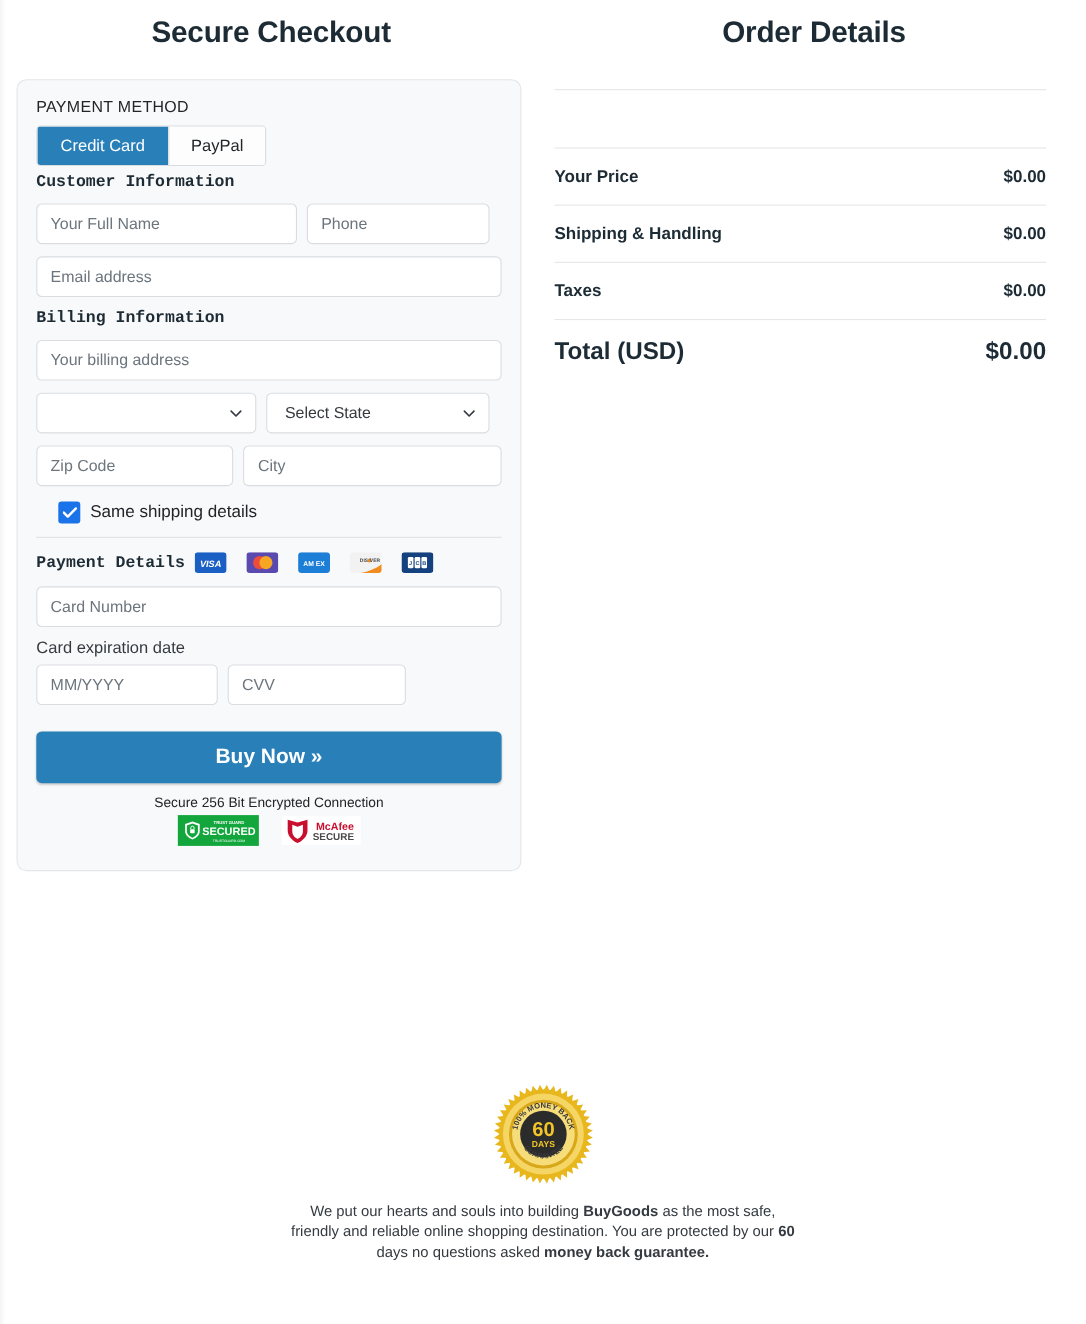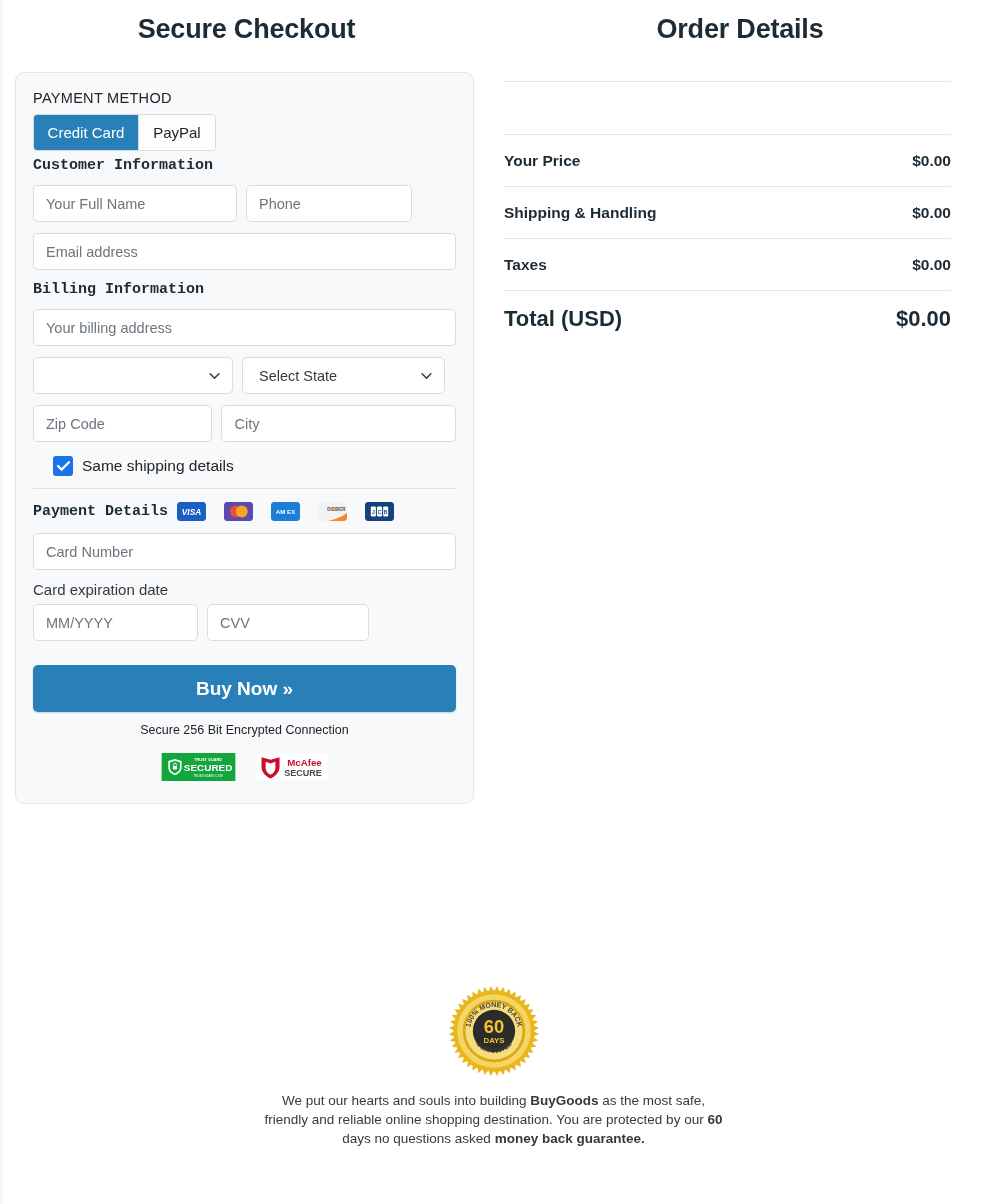--- a/index.html
+++ b/index.html
@@ -54,21 +54,21 @@
     letter-spacing: 0.3px;
     color: #212529;
     margin-bottom: 8px;
   }
 
   .tabs {
     display: flex;
     border: 1px solid #d8dce0;
     border-radius: 4px;
     overflow: hidden;
-    width: 183px;
+    width: 209px;
   }
   .tab {
     font-size: 15px;
     padding: 9px 0;
     text-align: center;
     background: #fdfdfd;
     color: #212529;
     cursor: pointer;
   }
   .tab.tab-cc   { width: 120px; }
@@ -94,21 +94,21 @@
     color: #6c757d;
     padding: 0 12px;
     display: flex;
     align-items: center;
     font-family: "Liberation Sans", sans-serif;
     width: 100%;
   }
   .field.filled { color: #343a40; }
 
   .w-full { width: 100%; }
-  .w-name { width: 204px; }
+  .w-name { width: 237px; }
   .w-phone{ width: 166px; }
   .w-zip  { width: 182px; }
   .w-city { width: 238px; }
   .w-sel1 { width: 200px; }
   .w-sel2 { width: 203px; padding-left: 16px; }
   .w-mm   { width: 165px; }
   .w-cvv  { width: 162px; }
 
   .select {
     position: relative;
@@ -182,21 +182,21 @@
     font-size: 12.5px;
     color: #212529;
     margin-top: 11px;
   }
 
   .badges {
     display: flex;
     justify-content: center;
     align-items: center;
     gap: 20px;
-    margin-top: 16px;
+    margin-top: 4px;
   }
 
   
   .order-wrap { padding: 36px 36px 0 11px; }
 
   .order-empty-row {
     height: 54px;
     border-top: 1px solid #e4e6e8;
     border-bottom: 1px solid #e4e6e8;
   }

